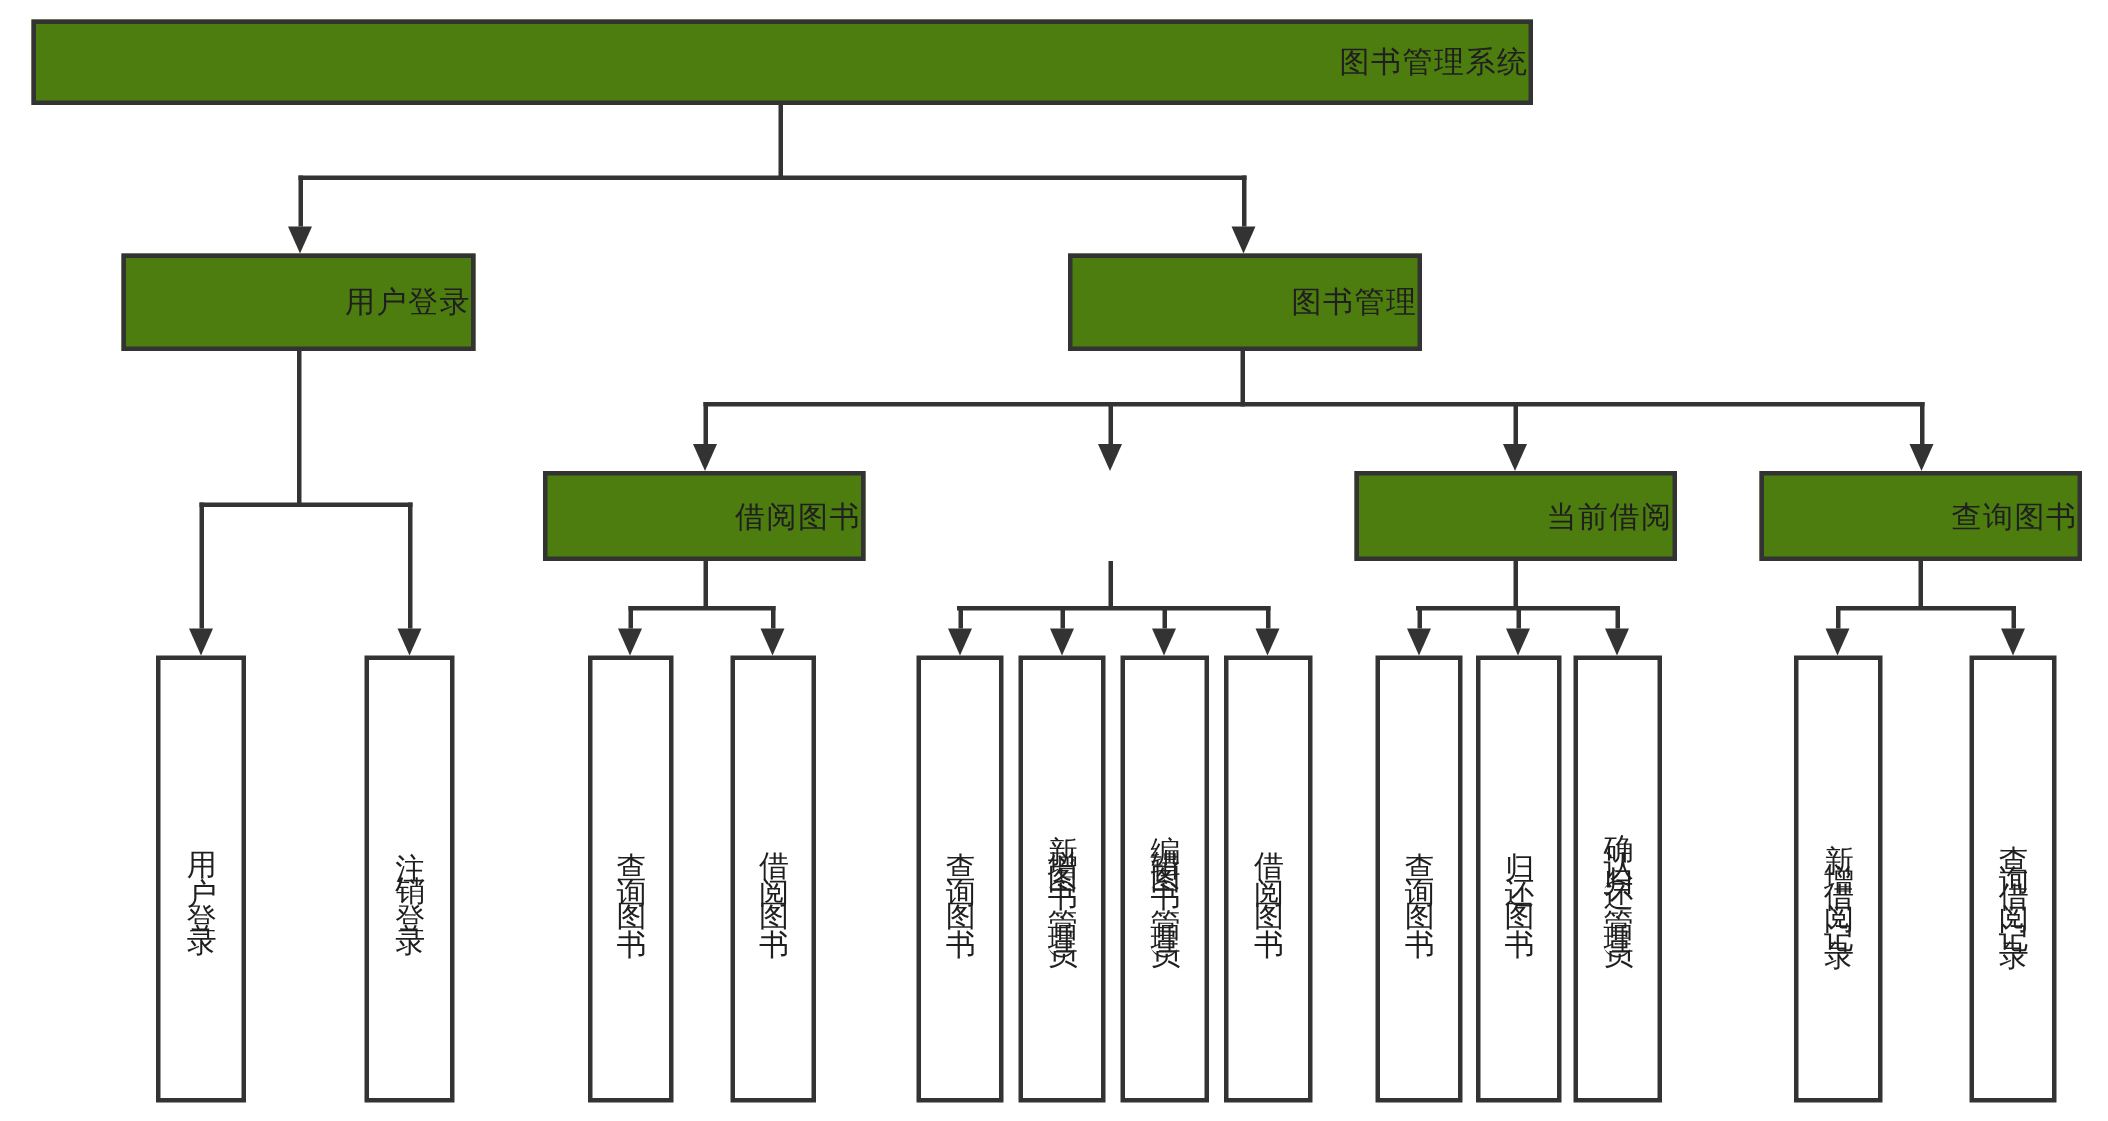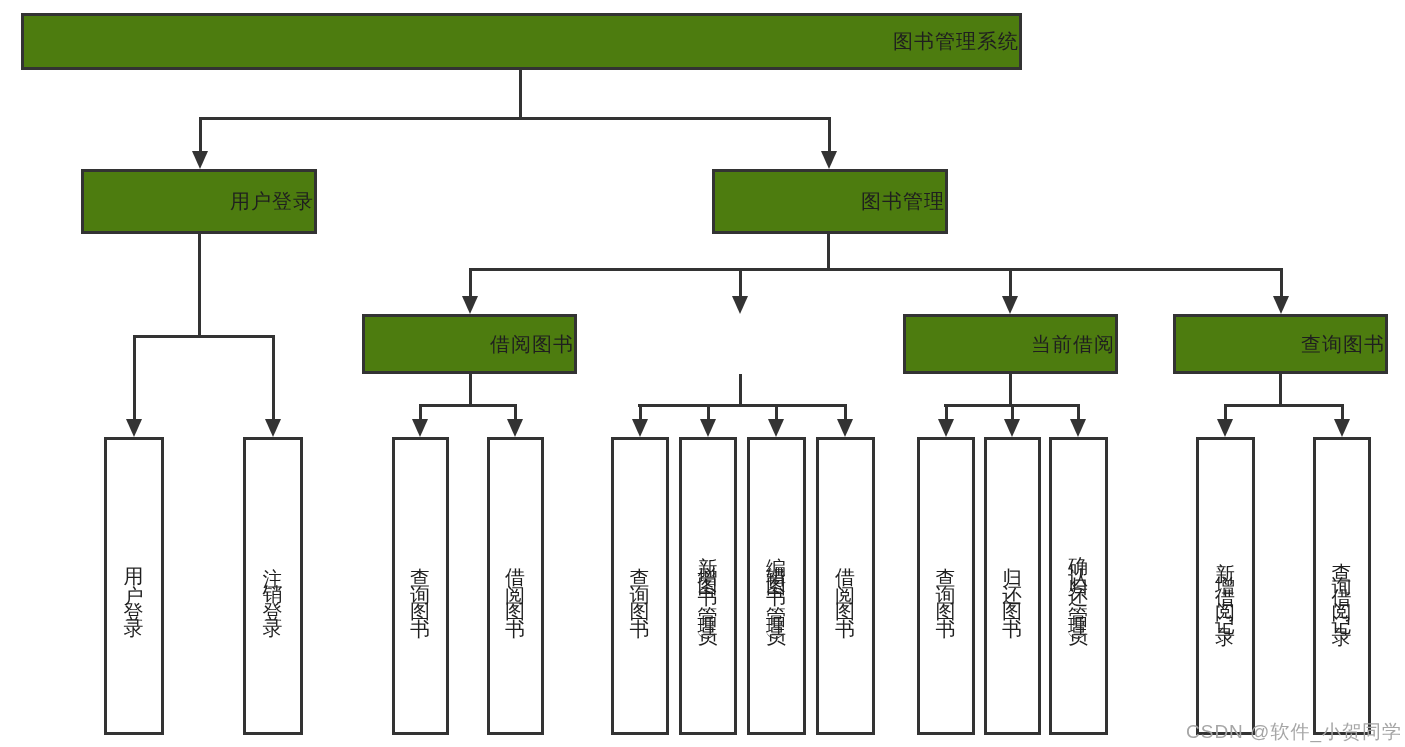--- a/index.html
+++ b/index.html
@@ -166,15 +166,14 @@
   <div class="vline" style="left:1077px;top:404px;height:15px;"></div>
   <div class="ah" style="left:1070px;top:419px;"></div>
 
   <div class="vline" style="left:1279px;top:374px;height:32px;"></div>
   <div class="hline" style="left:1224px;top:404px;width:119px;"></div>
   <div class="vline" style="left:1224px;top:404px;height:15px;"></div>
   <div class="ah" style="left:1217px;top:419px;"></div>
   <div class="vline" style="left:1341px;top:404px;height:15px;"></div>
   <div class="ah" style="left:1334px;top:419px;"></div>
 
-  <div id="watermark">CSDN @软件_小贺同学</div>
 
 </div>
 
 </body></html>

